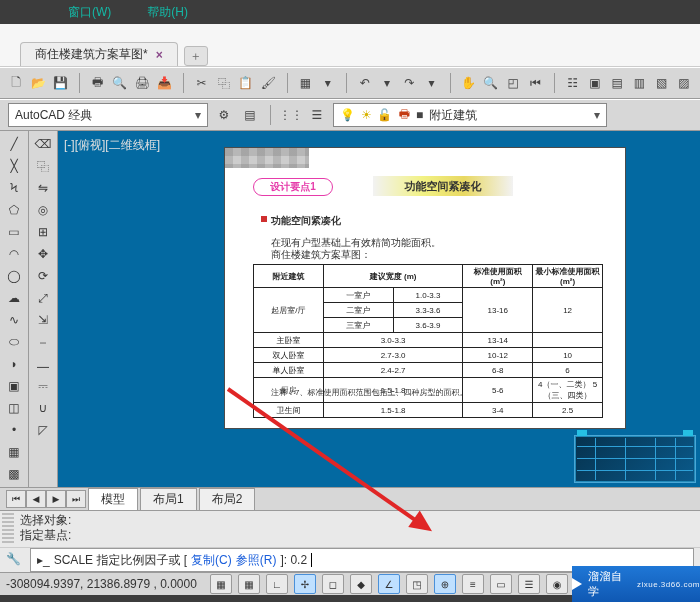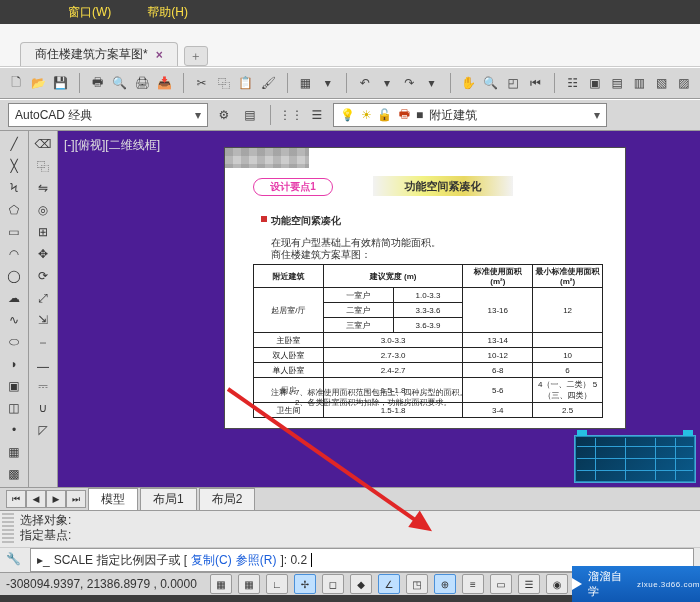--- a/index.html
+++ b/index.html
@@ -14,37 +14,37 @@
     --cyan:#26bfe3;
     --border:#6a6a6a;
     --txt-light:#e6e6e6;
   }
   html,body{margin:0;padding:0;width:700px;height:602px;overflow:hidden;font-family:"Microsoft YaHei",Arial,sans-serif;font-size:12px;background:var(--bg-dark);color:var(--txt-light);}
   
   .menubar{height:24px;background:var(--bg-dark);display:flex;align-items:center;padding-left:10px;}
   .menubar .cube{width:24px;height:20px;background:var(--accent);margin-right:14px;border-radius:2px;}
   .menubar .mitem{padding:0 18px;color:#d8d8d8;}
   .menubar2{height:24px;background:var(--bg-dark);display:flex;align-items:center;padding-left:50px;}
-  .menubar2 .mitem{padding:0 18px;color:#fde047;}
+  .menubar2 .mitem{padding:0 18px;color:#14b8a6;}
   
   .filetabs{height:26px;background:#f6f6f6;border-bottom:1px solid #ccc;display:flex;align-items:flex-end;padding-left:20px;padding-top:16px;}
   .ftab{background:#eee;border:1px solid #bbb;border-bottom:none;border-radius:4px 4px 0 0;padding:3px 14px;color:#333;display:flex;gap:8px;align-items:center;}
   .ftab .x{color:#8a4a8a;font-weight:bold;}
   .newtab{width:22px;height:18px;margin-left:6px;background:#e2e2e2;border:1px solid #bbb;border-radius:3px;display:flex;align-items:center;justify-content:center;color:#6a6a6a;}
   
   .toolbar{height:30px;background:#d7d7d7;border-top:1px solid #fff;border-bottom:1px solid #9a9a9a;display:flex;align-items:center;padding:0 8px;gap:6px;}
   .tbtn{width:20px;height:20px;display:inline-flex;align-items:center;justify-content:center;color:#444;border-radius:2px;}
   .sep{width:1px;height:20px;background:#9a9a9a;margin:0 4px;}
   .combo{height:22px;background:#fff;border:1px solid #888;display:flex;align-items:center;padding:0 6px;color:#333;gap:6px;}
   .combo .arrow{margin-left:auto;color:#555;}
   
   .workspace{display:flex;height:356px;background:var(--bg-darker);position:relative;}
   .palette{width:24px;background:#d7d7d7;border-right:1px solid #9a9a9a;display:flex;flex-direction:column;gap:4px;padding:4px 2px;align-items:center;}
   .pbtn{width:18px;height:18px;display:flex;align-items:center;justify-content:center;color:#3a3a3a;}
-  .canvas{flex:1;position:relative;background:#4c1d95;padding-left:28px;}
+  .canvas{flex:1;position:relative;background:#0369a1;padding-left:28px;}
   .viewlabel{position:absolute;left:6px;top:6px;color:#e0e0e0;font-size:12px;}
   
   .page{position:absolute;left:166px;top:16px;width:400px;height:280px;background:#fff;border:1px solid #4b4b4b;}
   .page .mosaic{position:absolute;left:0;top:0;width:84px;height:20px;background:
      repeating-linear-gradient(90deg,#b5b5b5 0 8px,#d9d9d9 8px 16px),
      repeating-linear-gradient(#b5b5b5 0 8px,#d9d9d9 8px 16px);
      background-blend-mode:multiply;opacity:.7;}
   .page .titlebox{position:absolute;left:28px;top:30px;width:78px;height:16px;border:1.5px solid var(--pink);border-radius:9px;display:flex;align-items:center;justify-content:center;color:var(--pink);font-size:10px;font-weight:bold;}
   .page .tag{position:absolute;left:148px;top:28px;width:140px;height:20px;line-height:20px;text-align:center;color:#333;font-size:11px;font-weight:bold;
     background:linear-gradient(90deg,#f2f2f2 0%,#f2f285 35%,#e8d862 65%,#f2f2f2 100%);}
@@ -267,21 +267,20 @@
         <tr>
                 <td>卫生间</td>
                 <td colspan="2">1.5-1.8</td>
                 <td>3-4</td>
                 <td>2.5</td>
               </tr>
       </tbody>
           </table>
       <div class="note">
         <div>注释：7、标准使用面积范围包括上、四种房型的面积。</div>
-        <div>　　　2、各类卧室面积均扣除，功能房面积要求。</div>
       </div>
     </div>
 
     <div class="thumb">
       <div class="h" style="top:10px"></div>
           <div class="h" style="top:22px"></div>
           <div class="h" style="top:34px"></div>
       <div class="v" style="left:20px"></div>
           <div class="v" style="left:50px"></div>
           <div class="v" style="left:80px"></div>

